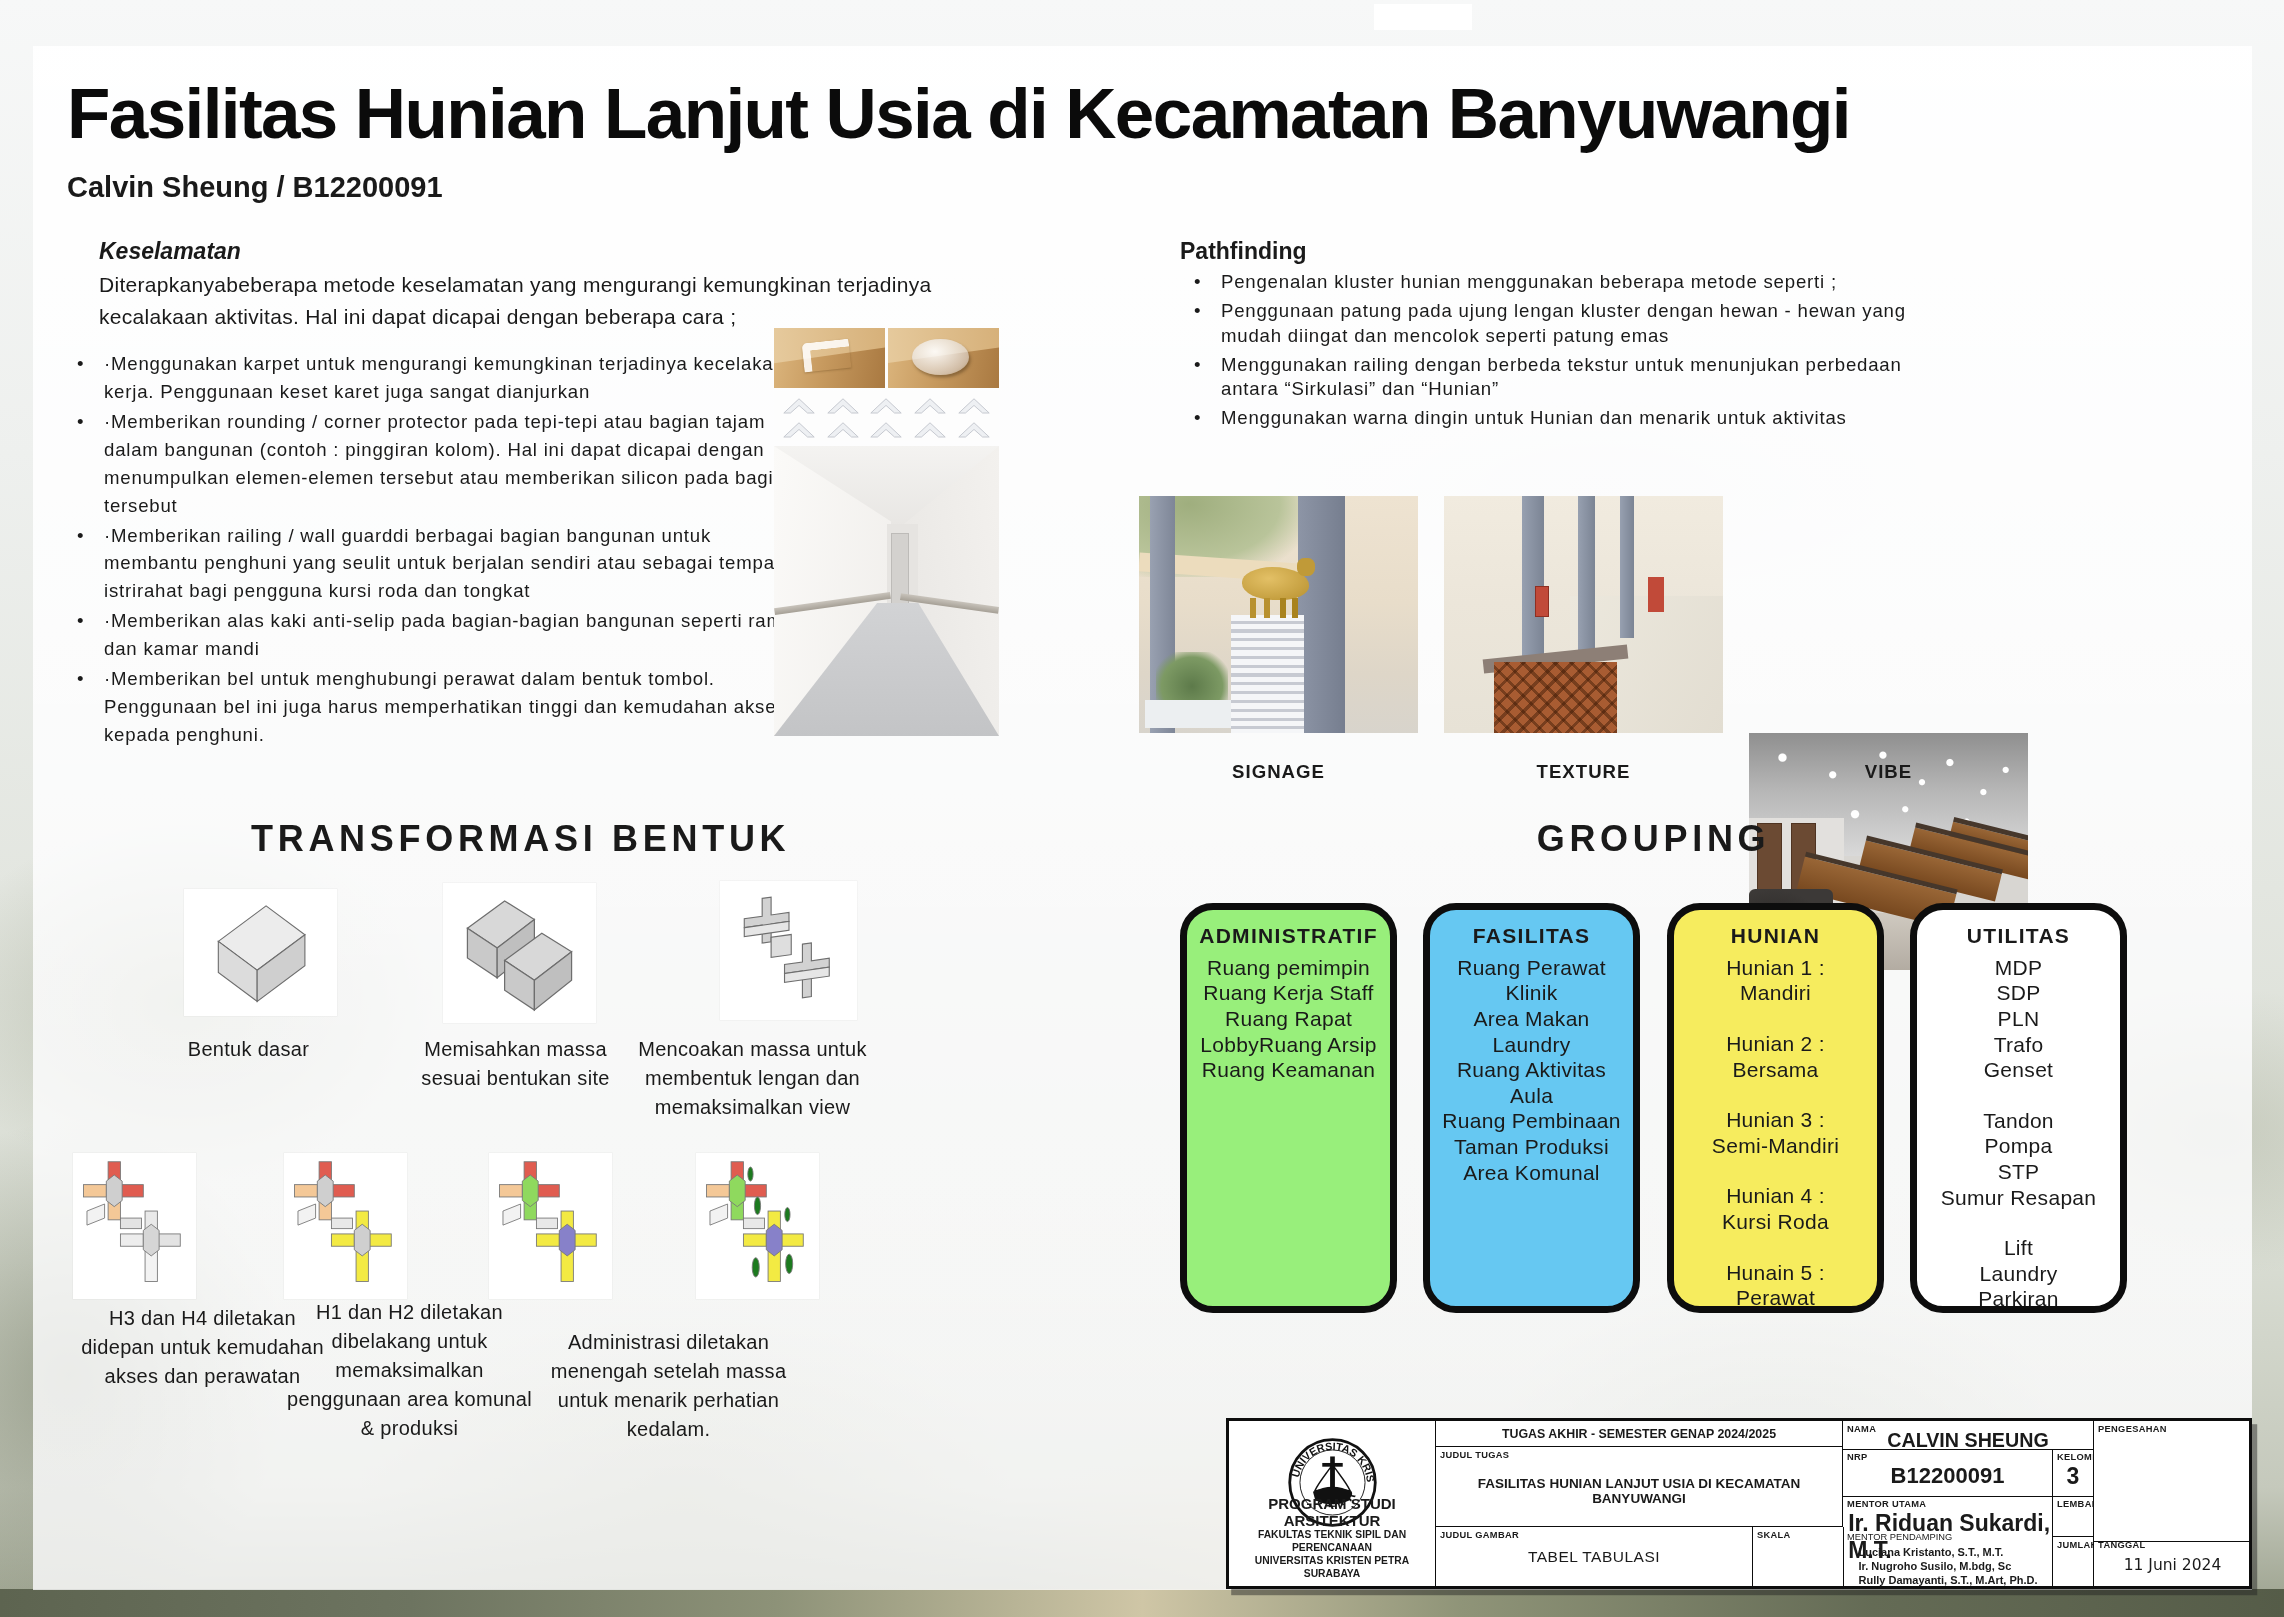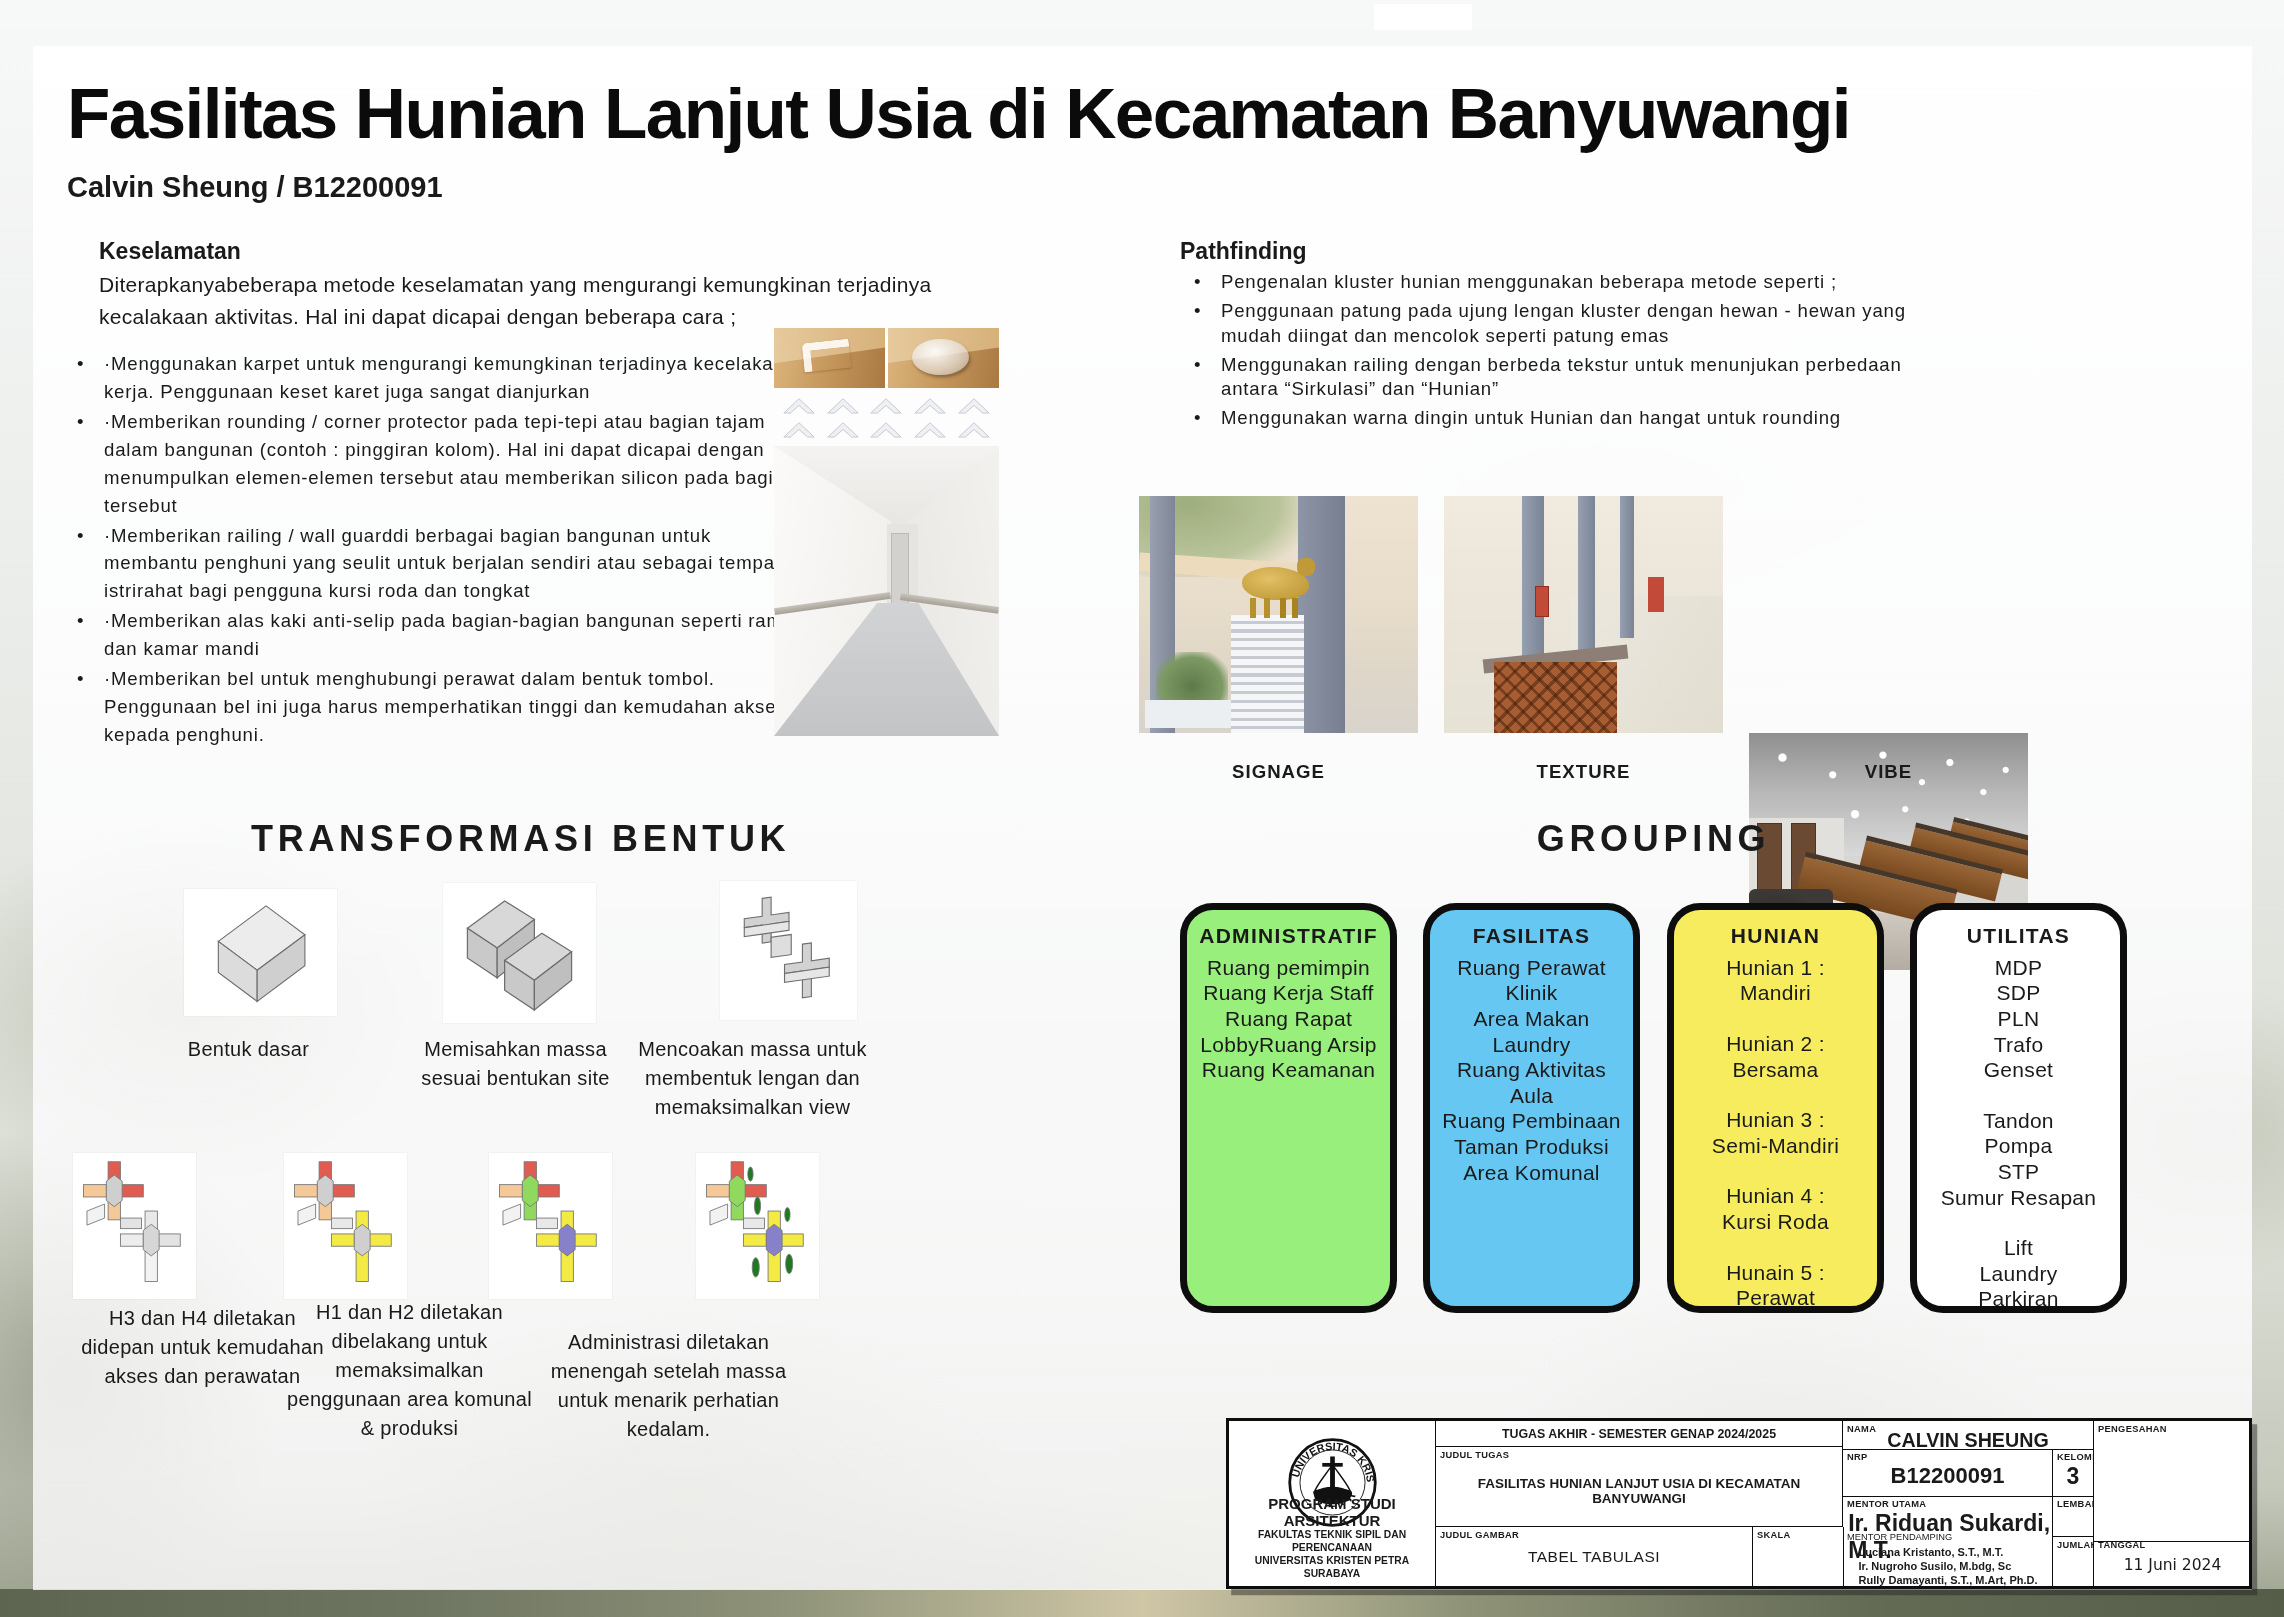--- a/index.html
+++ b/index.html
@@ -29,21 +29,21 @@
   .poster::before { content:""; position:absolute; inset:0;
     background:linear-gradient(180deg, rgba(255,255,255,.9) 0%, rgba(255,255,255,.55) 34%, rgba(255,255,255,.15) 60%, rgba(255,255,255,0) 100%); pointer-events:none; }
   .poster > * { position:absolute; }
 
   
   .title { left:34px; top:27px; font-size:71px; font-weight:700; letter-spacing:-1.6px; color:#0b0b0b; white-space:nowrap; }
   .author { left:34px; top:125px; font-size:29px; font-weight:700; letter-spacing:0; }
 
   
   .sec-head { font-size:23px; font-weight:700; }
-  .keselamatan-head { left:66px; top:192px; }
+  .keselamatan-head { left:66px; top:192px;font-style:italic; }
   .keselamatan-intro { left:66px; top:223px; width:911px; font-size:21px; line-height:1.5; letter-spacing:0.3px; }
   .bullets { list-style:none; }
   .bullets li { position:relative; padding-left:30px; }
   .bullets li::before { content:"•"; position:absolute; left:3.1px; }
   .keselamatan-bullets { left:41px; top:304px; width:724px; font-size:18.6px; line-height:1.5; letter-spacing:0.8px; }
   .keselamatan-bullets li { margin-bottom:2.1px; }
   .pathfinding-head { left:1147px; top:192px; }
   .pathfinding-bullets { left:1158px; top:224px; width:740px; font-size:18.6px; line-height:1.3; letter-spacing:0.8px; }
   .pathfinding-bullets li { margin-bottom:5.2px; }
 
@@ -261,21 +261,21 @@
         <div class="rail rail-l"></div>
         <div class="rail rail-r"></div>
       </div>
     </div>
 
     <div class="sec-head pathfinding-head">Pathfinding</div>
     <ul class="bullets pathfinding-bullets">
       <li>Pengenalan kluster hunian menggunakan beberapa metode seperti ;</li>
       <li>Penggunaan patung pada ujung lengan kluster dengan hewan - hewan yang mudah diingat dan mencolok seperti patung emas</li>
       <li>Menggunakan railing dengan berbeda tekstur untuk menunjukan perbedaan antara “Sirkulasi” dan “Hunian”</li>
-      <li>Menggunakan warna dingin untuk Hunian dan hangat untuk rounding</li>
+      <li>Menggunakan warna dingin untuk Hunian dan menarik untuk aktivitas</li>
     </ul>
 
     <div class="photo p1 signage">
       <div class="sig-green"></div>
         <div class="sig-band"></div>
       <div class="sig-col-l"></div>
         <div class="sig-col-r"></div>
       <div class="sig-shrub"></div>
         <div class="sig-planter"></div>
       <div class="sig-pedestal"></div>

